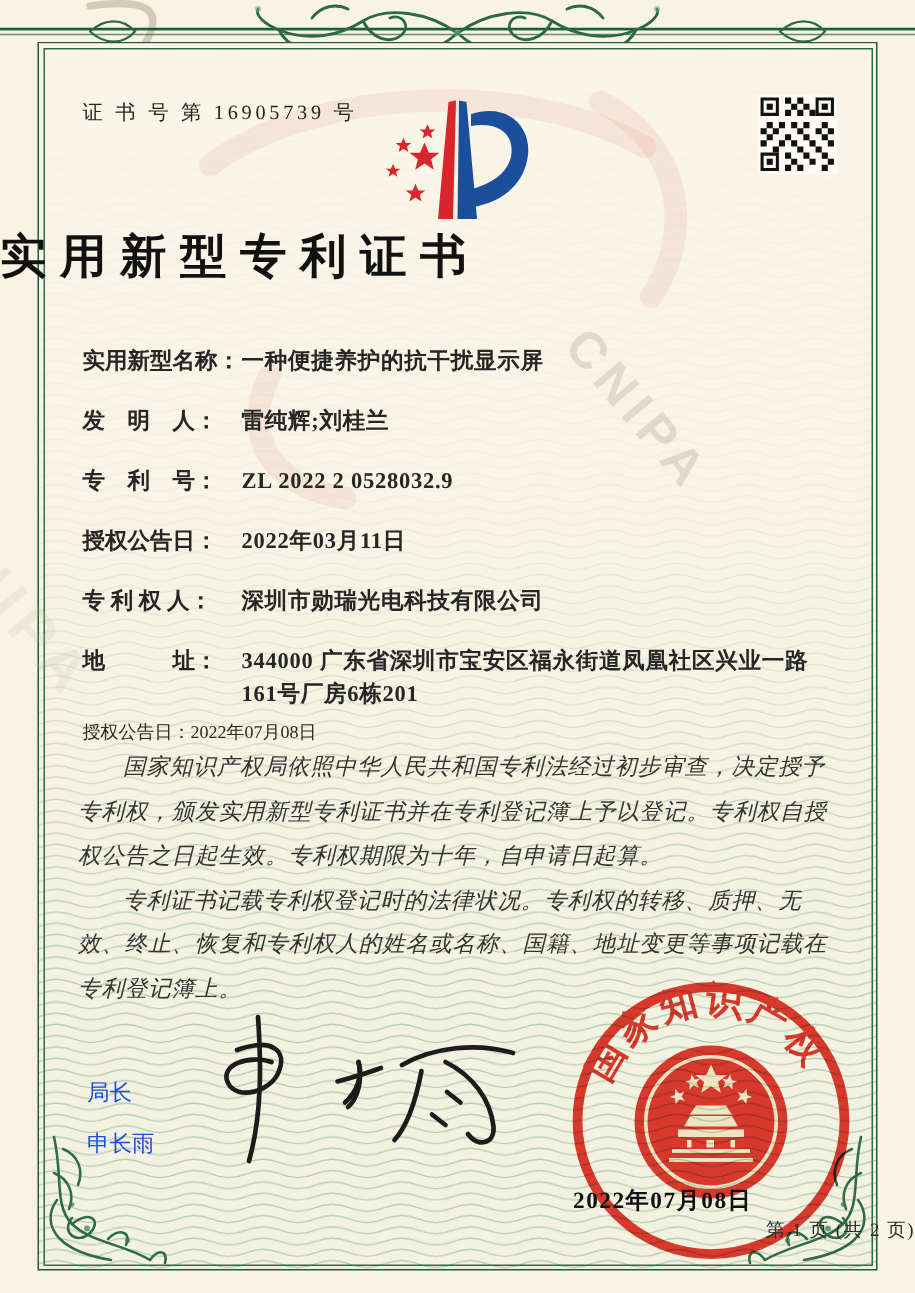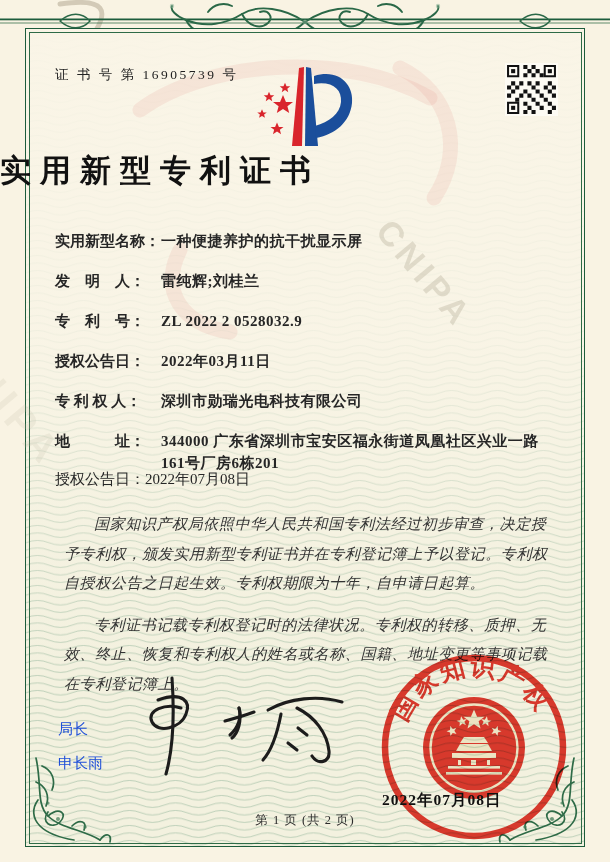--- a/index.html
+++ b/index.html
@@ -32,41 +32,41 @@
   .logo{position:absolute;left:248px;top:58px;}
   .qr{position:absolute;left:505px;top:63px;}
   .title{
     position:absolute;left:0;top:150px;width:610px;
     font-size:31px;font-weight:600;letter-spacing:9px;color:#111;
   }
   
   .field{position:absolute;left:55px;width:510px;font-size:15px;line-height:22px;color:#262626;font-weight:bold;}
   .flabel{display:inline-block;width:106px;vertical-align:top;white-space:nowrap;}
   .fvalue{display:inline-block;vertical-align:top;letter-spacing:.5px;max-width:398px;}
-  .grant-row{position:absolute;left:55px;top:470px;width:510px;font-size:15px;color:#262626;}
+  .grant-row{position:absolute;left:55px;top:480px;width:510px;font-size:12px;color:#262626;}
   .grant-no{position:absolute;left:265px;top:0;white-space:nowrap;}
   
   .body-text{
     position:absolute;left:52px;top:498px;width:508px;
     font-size:15px;line-height:29.5px;font-style:italic;color:#333;
     letter-spacing:.6px;
   }
-  .body-text p{margin:12px;text-indent:2em;font-style:italic;}
+  .body-text p{margin:0;text-indent:2em;font-style:italic;}
   
   .director{position:absolute;left:58px;top:712px;font-size:15px;color:#1d4ed8;line-height:34px;}
   .sig{position:absolute;left:128px;top:672px;}
   
   .seal{position:absolute;left:372px;top:648px;mix-blend-mode:multiply;opacity:.92;}
   .seal-date{
     position:absolute;left:382px;top:790px;width:170px;
     font-size:15.5px;font-weight:700;letter-spacing:1px;color:#101010;
   }
   
   .footer{
-    position:absolute;left:0;top:812px;width:610px;text-align:center;
+    position:absolute;left:0;top:812px;width:610px;text-align:right;
     font-size:12.5px;color:#2b2b2b;letter-spacing:1px;
   }
   
   .wm-cnipa{
     position:absolute;left:398px;top:212px;
     font-family:"Liberation Sans","DejaVu Sans",sans-serif;
     font-size:34px;font-weight:700;letter-spacing:5px;
     color:rgba(183,176,156,.38);
     transform:rotate(50deg);transform-origin:0 0;
   }

